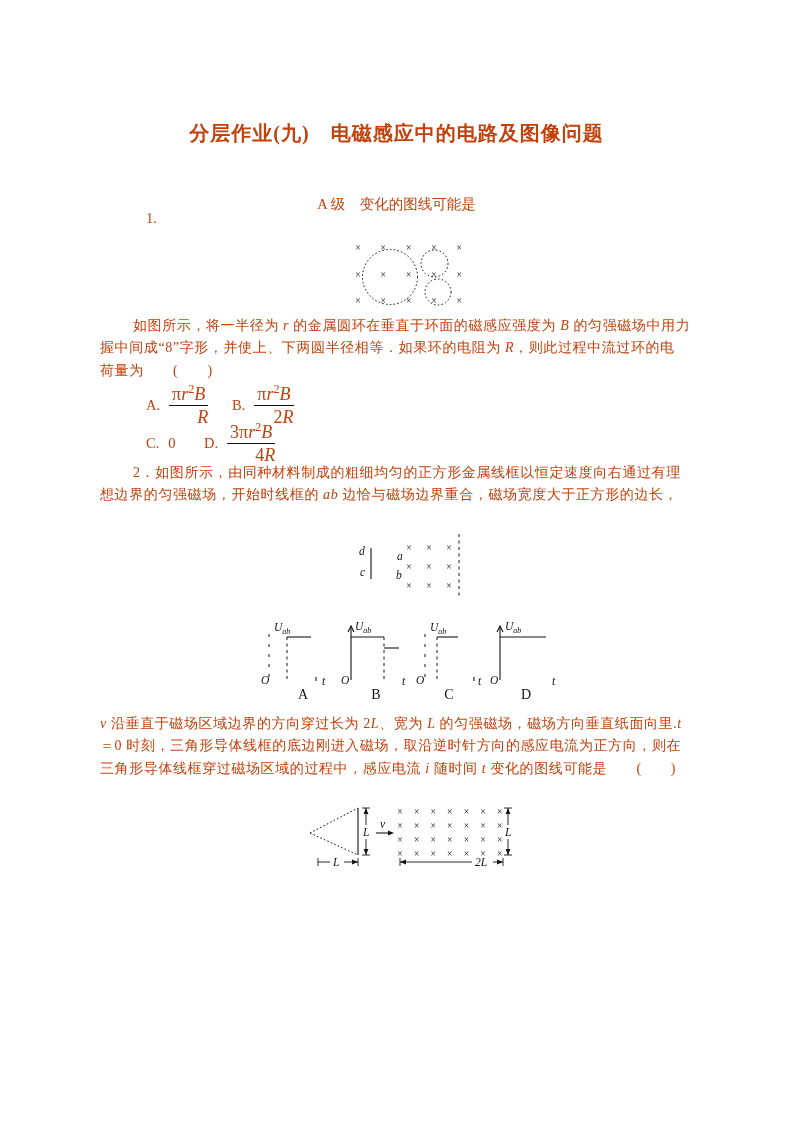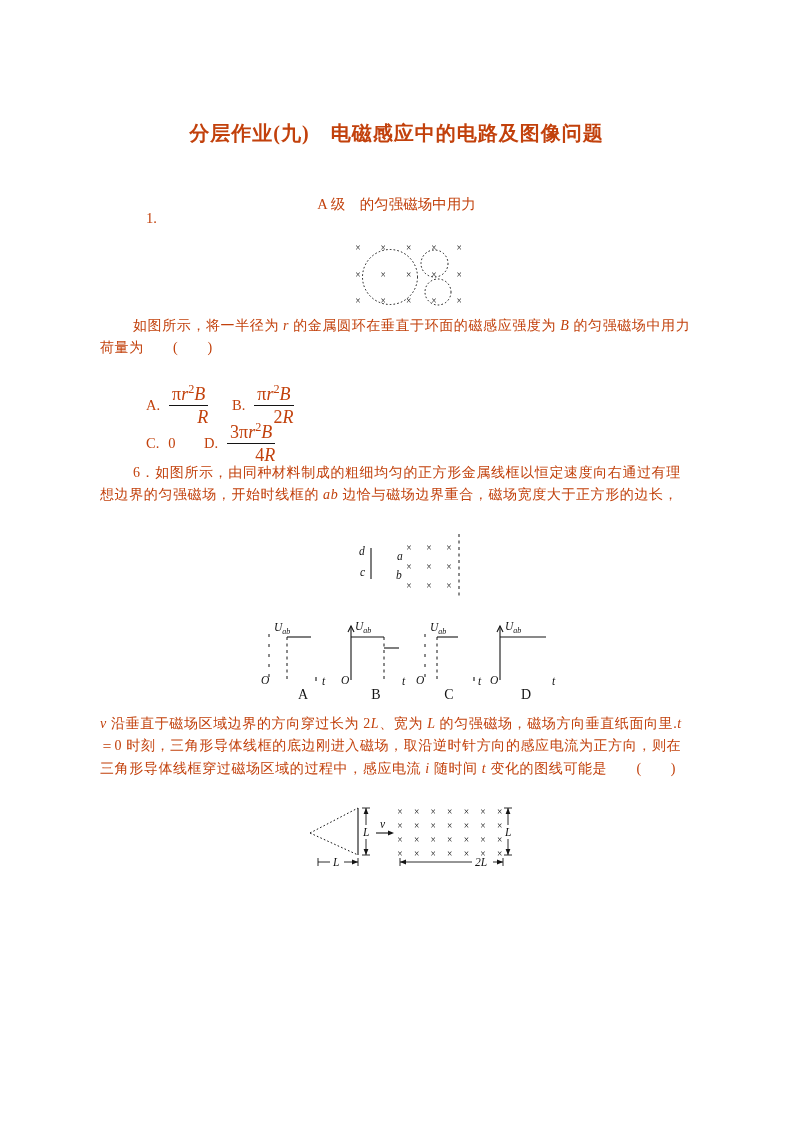--- a/index.html
+++ b/index.html
@@ -33,21 +33,21 @@
   sub{font-size:0.68em;}
   i{font-style:italic;}
 </style>
 </head>
 <body>
 
 <div class="page">
 
   <h1 class="title">分层作业(九)　电磁感应中的电路及图像问题</h1>
 
-  <div class="section">A 级　的匀强磁场中用力</div>
+  <div class="section">A 级　变化的图线可能是</div>
 
   <div class="qnum">1.</div>
 
   <svg class="fig" style="left:330px;top:233px" width="150" height="84" viewBox="0 0 150 84">
     <g>
         <text x="28" y="18" class="xmark">×</text>
         <text x="53.3" y="18" class="xmark">×</text>
         <text x="78.6" y="18" class="xmark">×</text>
         <text x="103.9" y="18" class="xmark">×</text>
         <text x="129.2" y="18" class="xmark">×</text>
@@ -62,20 +62,21 @@
         <text x="103.9" y="71" class="xmark">×</text>
         <text x="129.2" y="71" class="xmark">×</text>
       </g>
     <circle class="gdot" cx="60" cy="44" r="27.5"></circle>
     <circle class="gdot" cx="104.5" cy="30.5" r="13.5"></circle>
     <circle class="gdot" cx="108" cy="59" r="13"></circle>
   </svg>
 
   <div class="para" style="top:315px">
     <div class="pline ind">如图所示，将一半径为 <i>r</i> 的金属圆环在垂直于环面的磁感应强度为 <i>B</i> 的匀强磁场中用力</div>
+    <div class="pline">握中间成“8”字形，并使上、下两圆半径相等．如果环的电阻为 <i>R</i>，则此过程中流过环的电</div>
     <div class="pline">荷量为　　(　　)</div>
   </div>
 
   <div class="opt" style="left:146px;top:387px">
     <span class="olabel">A.</span>
     <span class="frac">
       <span class="num">π<i>r</i><sup>2</sup><i>B</i></span>
       <span class="den"><i>R</i></span>
     </span>
   </div>
@@ -92,21 +93,21 @@
   </div>
   <div class="opt" style="left:204px;top:425px">
     <span class="olabel">D.</span>
     <span class="frac">
       <span class="num">3π<i>r</i><sup>2</sup><i>B</i></span>
       <span class="den">4<i>R</i></span>
     </span>
   </div>
 
   <div class="para" style="top:462px">
-    <div class="pline ind">6．如图所示，由同种材料制成的粗细均匀的正方形金属线框以恒定速度向右通过有理</div>
+    <div class="pline ind">2．如图所示，由同种材料制成的粗细均匀的正方形金属线框以恒定速度向右通过有理</div>
     <div class="pline">想边界的匀强磁场，开始时线框的 <i>ab</i> 边恰与磁场边界重合，磁场宽度大于正方形的边长，</div>
   </div>
 
   <svg class="fig" style="left:345px;top:528px" width="130" height="75" viewBox="0 0 130 75">
     <text class="flabel" x="14" y="27">d</text>
     <line class="gline" x1="26" y1="20" x2="26" y2="51"></line>
     <text class="flabel" x="15" y="48">c</text>
     <text class="flabel" x="52" y="32">a</text>
     <text class="flabel" x="51" y="51">b</text>
     <g>

